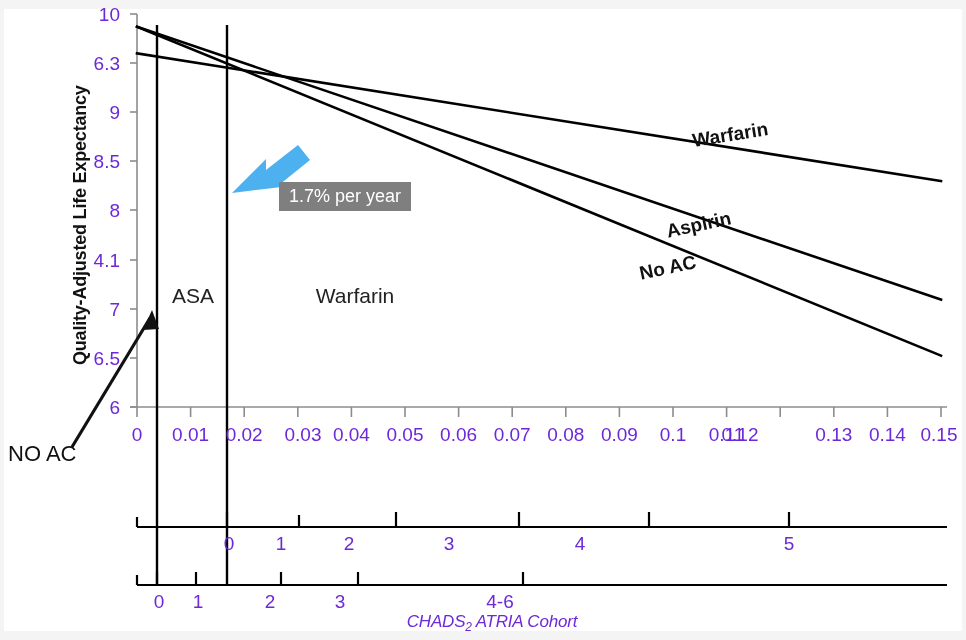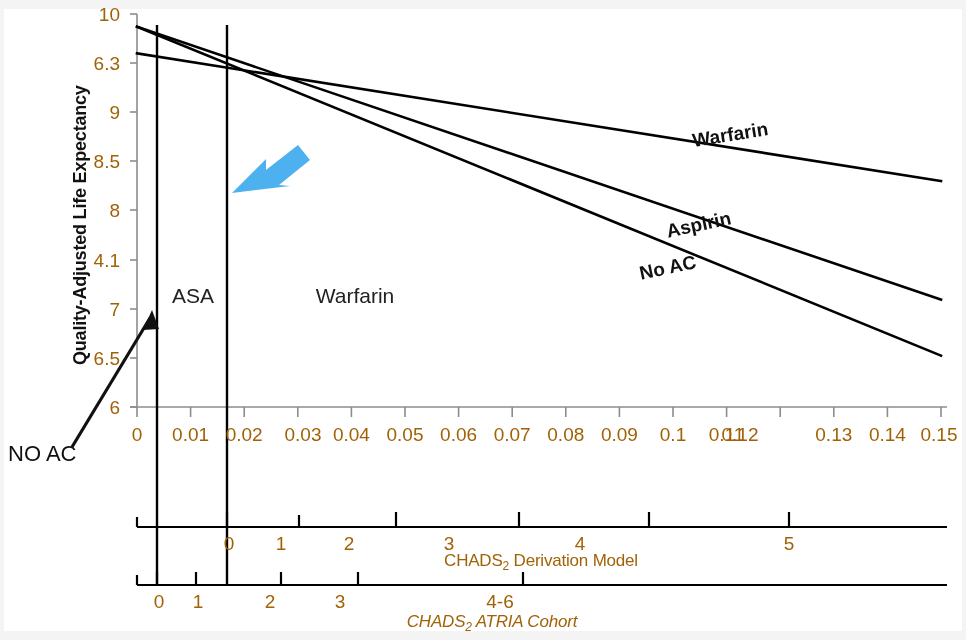--- a/index.html
+++ b/index.html
@@ -16,21 +16,21 @@
     background:#ffffff;
     overflow:hidden;
   }
   #figure{
     position:absolute;
     left:0;top:0;
     width:966px;height:640px;
   }
   .txt{
     position:absolute;
-    color:#a16207;
+    color:#6d28d9;
     white-space:nowrap;
     line-height:1;
   }
   
   .ytick{
     font-size:19px;
     text-align:right;
     transform:translateY(-50%);
   }
   
@@ -206,37 +206,35 @@
   <div class="txt xtick" style="left:939px;top:425px;">0.15</div>
 
 
   <div class="txt chtick" style="left:229px;top:534px;">0</div>
   <div class="txt chtick" style="left:281px;top:534px;">1</div>
   <div class="txt chtick" style="left:349px;top:534px;">2</div>
   <div class="txt chtick" style="left:449px;top:534px;">3</div>
   <div class="txt chtick" style="left:580px;top:534px;">4</div>
   <div class="txt chtick" style="left:789px;top:534px;">5</div>
 
-  <div class="txt sub-axis-title" style="left:541px;top:552px;">
-    <span>CHADS</span><sub>2</sub><span> Derivation Model</span>
-  </div>
 
   <div class="txt chtick" style="left:159px;top:592px;">0</div>
   <div class="txt chtick" style="left:198px;top:592px;">1</div>
   <div class="txt chtick" style="left:270px;top:592px;">2</div>
   <div class="txt chtick" style="left:340px;top:592px;">3</div>
   <div class="txt chtick" style="left:500px;top:592px;">4-6</div>
 
   <div class="txt sub-axis-title" style="left:492px;top:613px;font-style:italic;">
     <span>CHADS</span><sub>2</sub><span> ATRIA Cohort</span>
   </div>
 
   <div class="txt region-label" style="left:193px;top:285px;">ASA</div>
   <div class="txt region-label" style="left:355px;top:285px;">Warfarin</div>
 
   <div class="txt curve-label" style="left:692px;top:125px;transform:rotate(-9deg);">Warfarin</div>
   <div class="txt curve-label" style="left:666px;top:215px;transform:rotate(-12deg);">Aspirin</div>
   <div class="txt curve-label" style="left:639px;top:258px;transform:rotate(-12deg);">No AC</div>
 
+  <div id="callout" style="left:279px;top:182px;">1.7% per year</div>
 
   <div class="txt" id="noac-outer" style="left:8px;top:443px;">NO AC</div>
 
 </div>
 
 </body></html>

